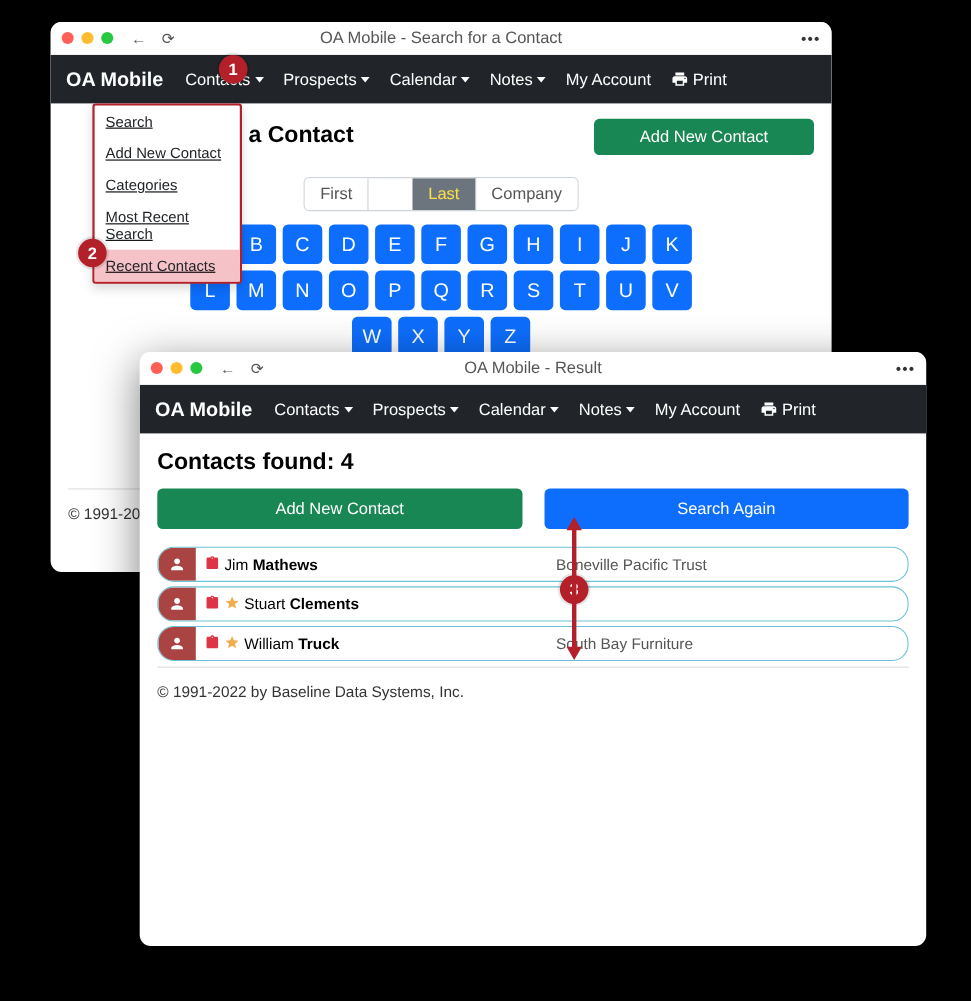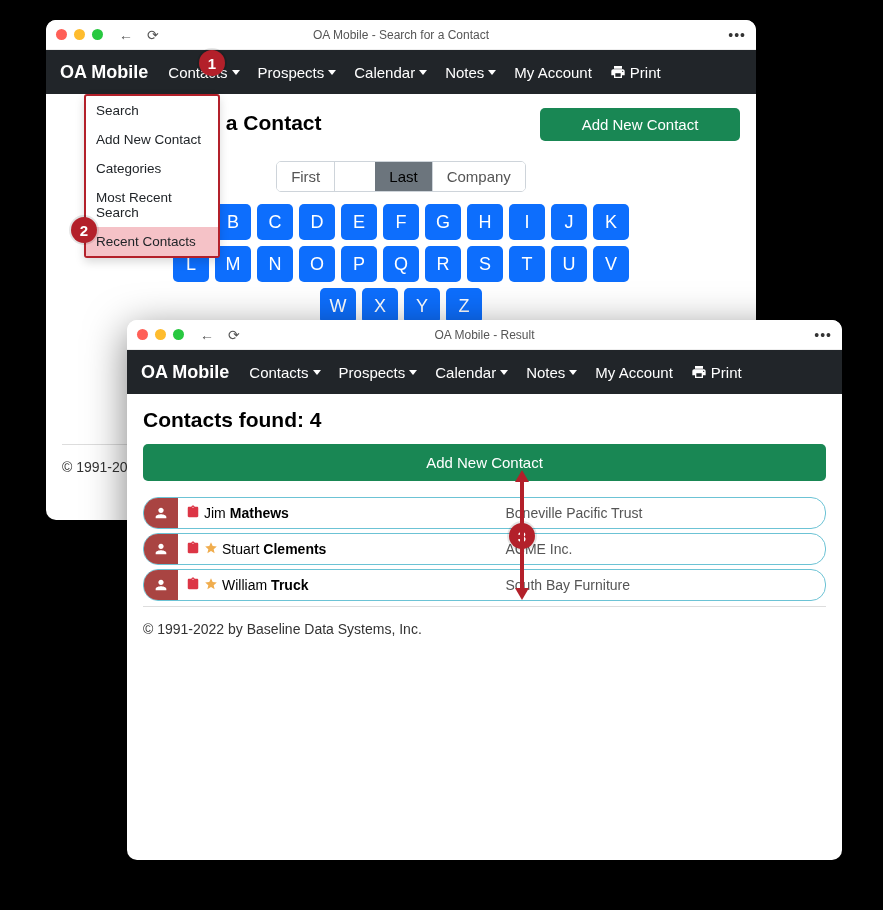--- a/index.html
+++ b/index.html
@@ -37,21 +37,21 @@
   .dot { width: 11px; height: 11px; border-radius: 50%; }
   .dot.red { background: #ff5f57; }
   .dot.yellow { background: #febc2e; }
   .dot.green { background: #28c840; }
   .tb-nav { display: flex; gap: 14px; margin-left: 16px; color: #555; }
   .tb-nav span { font-size: 14px; cursor: pointer; }
   .tb-title {
     position: absolute;
     left: 0; right: 0;
     text-align: center;
-    font-size: 12px;
+    font-size: 15px;
     color: #555;
     pointer-events: none;
   }
   .tb-more {
     position: absolute;
     right: 10px;
     font-size: 14px;
     color: #333;
     letter-spacing: 1px;
   }
@@ -111,21 +111,21 @@
     background: #fff;
     border: none;
     padding: 6px 14px;
     font-size: 15px;
     color: #555;
     cursor: pointer;
     border-right: 1px solid #ced4da;
     text-align: center;
   }
   .seg button:last-child { border-right: none; }
-  .seg button.active { background: #6c757d; color: #000000; margin-left: 40px; }
+  .seg button.active { background: #6c757d; color: #fde047; margin-left: 40px; }
   .seg-wrap { text-align: center; margin-bottom: 12px; }
   .alpha-wrap { text-align: center; }
   .alpha-row { display: flex; justify-content: center; gap: 6px; margin-bottom: 6px; }
   .alpha-btn {
     width: 36px; height: 36px;
     background: #0d6efd;
     color: #fff;
     border-radius: 5px;
     display: flex;
     align-items: center;
@@ -307,21 +307,21 @@
           <div class="alpha-btn">W</div>
           <div class="alpha-btn">X</div>
           <div class="alpha-btn">Y</div>
           <div class="alpha-btn">Z</div>
         </div>
     </div>
 
     <div class="copyright" style="margin-top:120px;">© 1991-2022</div>
   </div>
 
-  <div class="dropdown" style="left:38px; top:74px;">
+  <div class="dropdown" style="left:38px; top:74px;text-decoration:underline;">
     <div class="dropdown-item">Search</div>
     <div class="dropdown-item">Add New Contact</div>
     <div class="dropdown-item">Categories</div>
     <div class="dropdown-item">Most Recent Search</div>
     <div class="dropdown-item highlight">Recent Contacts</div>
   </div>
 </div>
 
 <div class="callout" style="left:199px; top:50px;">1</div>
 
@@ -368,20 +368,21 @@
           <path d="M19 8H5c-1.7 0-3 1.3-3 3v6h4v4h12v-4h4v-6c0-1.7-1.3-3-3-3zm-3 11H8v-5h8v5zm3-7c-.6 0-1-.4-1-1s.4-1 1-1 1 .4 1 1-.4 1-1 1zM18 3H6v4h12V3z"></path>
         </svg>
       <span>Print</span>
     </div>
   </div>
 
   <div class="content">
     <div class="page-title">Contacts found: 4</div>
     <div class="actions-row">
       <button class="btn btn-green">Add New Contact</button>
+      <button class="btn btn-blue">Search Again</button>
     </div>
     <div id="results-list">
         <div class="list-row">
           <div class="avatar">
             <svg viewBox="0 0 24 24">
               <path d="M12 12c2.2 0 4-1.8 4-4s-1.8-4-4-4-4 1.8-4 4 1.8 4 4 4zm0 2c-2.7 0-8 1.3-8 4v2h16v-2c0-2.7-5.3-4-8-4z"></path>
             </svg>
           </div>
           <div class="row-name">
             <span><svg class="icon-clip" viewBox="0 0 24 24">
@@ -401,21 +402,20 @@
           <div class="row-name">
             <span><svg class="icon-clip" viewBox="0 0 24 24">
                 <path d="M19 3h-4.18C14.4 1.84 13.3 1 12 1s-2.4.84-2.82 2H5c-1.1 0-2 .9-2 2v14c0 1.1.9 2 2 2h14c1.1 0 2-.9 2-2V5c0-1.1-.9-2-2-2zm-7 0c.55 0 1 .45 1 1s-.45 1-1 1-1-.45-1-1 .45-1 1-1z"></path>
               </svg></span>
             <span><svg class="icon-star" viewBox="0 0 24 24">
                 <path d="M12 17.3l6.2 3.7-1.6-7 5.4-4.7-7.1-.6L12 2 9.1 8.7l-7.1.6 5.4 4.7-1.6 7z"></path>
               </svg></span>
             <span>Stuart </span>
             <b>Clements</b>
           </div>
-          <div class="row-company">ACME Inc.</div>
         </div>
         <div class="list-row">
           <div class="avatar">
             <svg viewBox="0 0 24 24">
               <path d="M12 12c2.2 0 4-1.8 4-4s-1.8-4-4-4-4 1.8-4 4 1.8 4 4 4zm0 2c-2.7 0-8 1.3-8 4v2h16v-2c0-2.7-5.3-4-8-4z"></path>
             </svg>
           </div>
           <div class="row-name">
             <span><svg class="icon-clip" viewBox="0 0 24 24">
                 <path d="M19 3h-4.18C14.4 1.84 13.3 1 12 1s-2.4.84-2.82 2H5c-1.1 0-2 .9-2 2v14c0 1.1.9 2 2 2h14c1.1 0 2-.9 2-2V5c0-1.1-.9-2-2-2zm-7 0c.55 0 1 .45 1 1s-.45 1-1 1-1-.45-1-1 .45-1 1-1z"></path>

